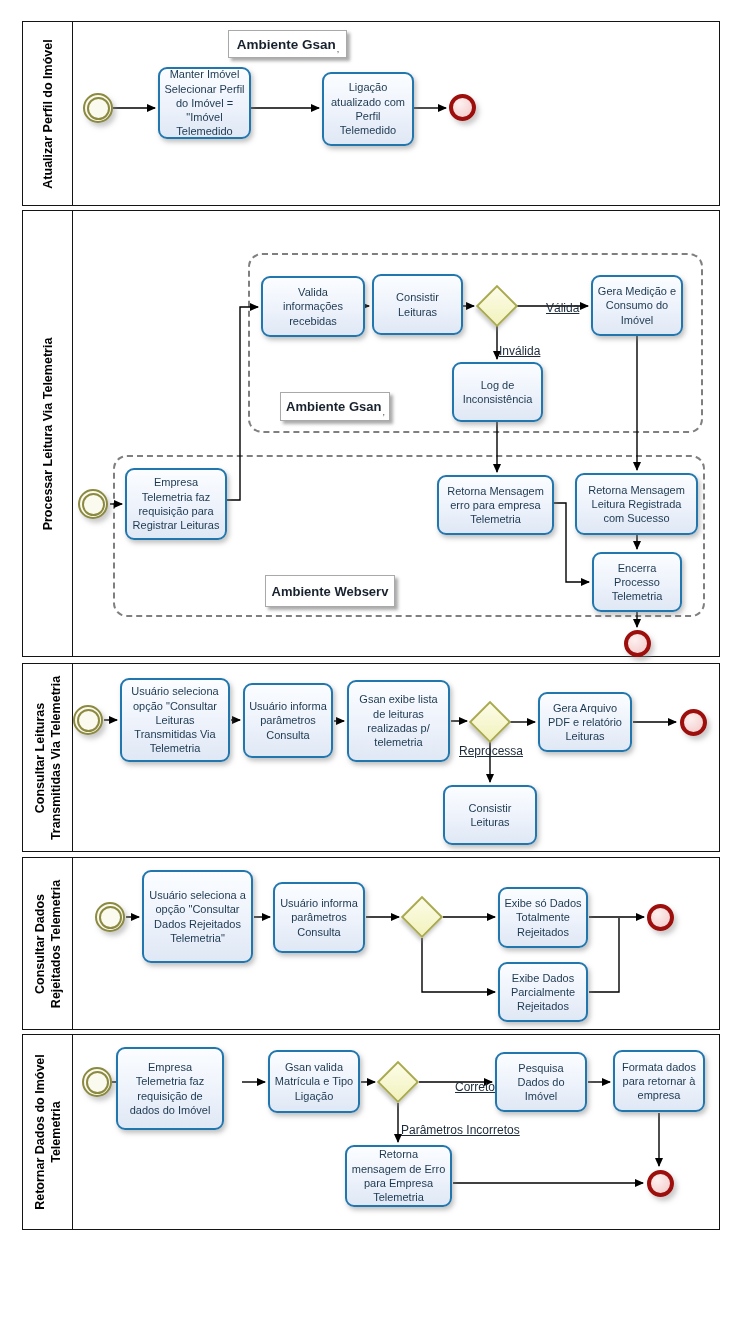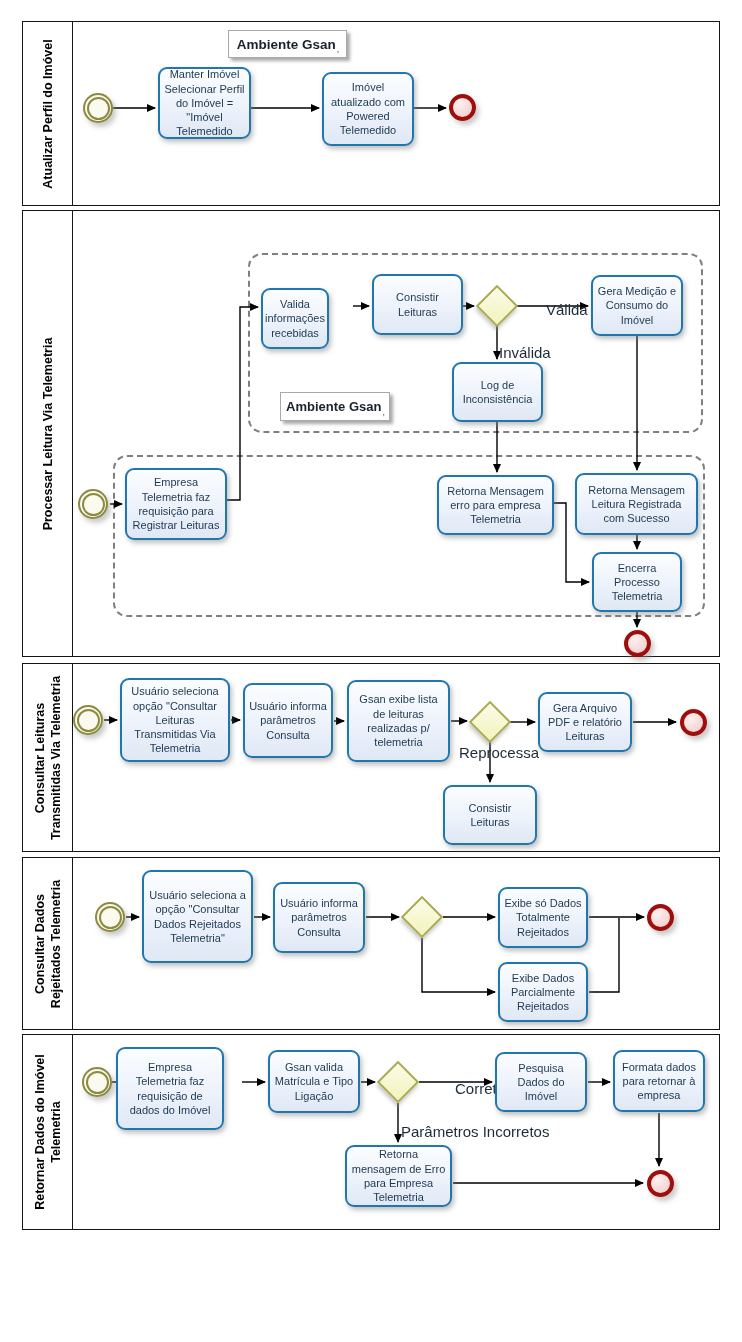--- a/index.html
+++ b/index.html
@@ -24,21 +24,21 @@
         background:radial-gradient(circle at 35% 30%,#fdf0f0,#f2c9c7);box-sizing:border-box;
         box-shadow:3px 4px 5px rgba(150,150,150,.5);z-index:10;}
   .gateway{position:absolute;width:40px;height:40px;display:flex;align-items:center;justify-content:center;z-index:10;}
   .gateway .diamond{width:26px;height:26px;border:2px solid #a9a94d;
         background:linear-gradient(135deg,#fcfce8,#f2f2bd);transform:rotate(45deg);
         box-shadow:2px 3px 4px rgba(150,150,150,.5);}
   .annotation{position:absolute;background:#fff;border:1px solid #a9a9a9;
         box-shadow:3px 3px 3px rgba(90,90,90,.5);display:flex;align-items:center;justify-content:center;
         font-weight:bold;color:#18222e;z-index:10;}
   .annotation .mark{font-weight:normal;font-size:9px;position:relative;top:5px;left:1px;color:#444;}
-  .edge-label{position:absolute;font-size:15px;color:#1c2b3a;z-index:6;}
+  .edge-label{position:absolute;font-size:12px;color:#1c2b3a;z-index:6;text-decoration:underline;}
   #flows{position:absolute;left:0;top:0;z-index:5;pointer-events:none;}
   .brand{position:absolute;left:628px;top:1284px;width:96px;z-index:3;line-height:1;}
   .brand .powered{display:block;text-align:right;font-size:8.5px;font-weight:bold;color:#f0826d;padding-right:2px;}
   .brand .bizagi{display:block;font-size:26px;font-weight:bold;letter-spacing:.5px;color:#ef8270;margin-top:1px;}
   .brand .modeler{display:block;font-size:11.5px;color:#f5a893;margin-left:15px;margin-top:1px;}
 </style>
 </head>
 <body>
 
 <div id="canvas">
@@ -137,29 +137,32 @@
 
   <div class="annotation" style="left:228px;top:30px;width:117px;height:26px;font-size:13.5px">
     <span>Ambiente Gsan</span>
       <span class="mark">,</span>
   </div>
   <div class="start-event" style="left:83px;top:93px"></div>
   <div class="task" style="left:158px;top:67px;width:93px;height:72px">
     <span>Manter Imóvel Selecionar Perfil do Imóvel =  "Imóvel Telemedido</span>
   </div>
   <div class="task" style="left:322px;top:72px;width:92px;height:74px">
-    <span>Imóvel atualizado com Powered Telemedido</span>
+    <span>Ligação atualizado com Perfil Telemedido</span>
   </div>
   <div class="end-event" style="left:449px;top:94px"></div>
 
   <div class="annotation" style="left:280px;top:392px;width:108px;height:27px;font-size:13px">
     <span>Ambiente Gsan</span>
       <span class="mark">,</span>
   </div>
-  <div class="task" style="left:261px;top:288px;width:68px;height:61px">
+  <div class="annotation" style="left:265px;top:575px;width:128px;height:30px;font-size:13px">
+    <span>Ambiente Webserv</span>
+  </div>
+  <div class="task" style="left:261px;top:276px;width:104px;height:61px">
     <span>Valida informações recebidas</span>
   </div>
   <div class="task" style="left:372px;top:274px;width:91px;height:61px">
     <span>Consistir Leituras</span>
   </div>
   <div class="gateway" style="left:477px;top:286px">
       <div class="diamond"></div>
     </div>
   <div class="task" style="left:591px;top:275px;width:92px;height:61px">
     <span>Gera Medição e Consumo do Imóvel</span>

